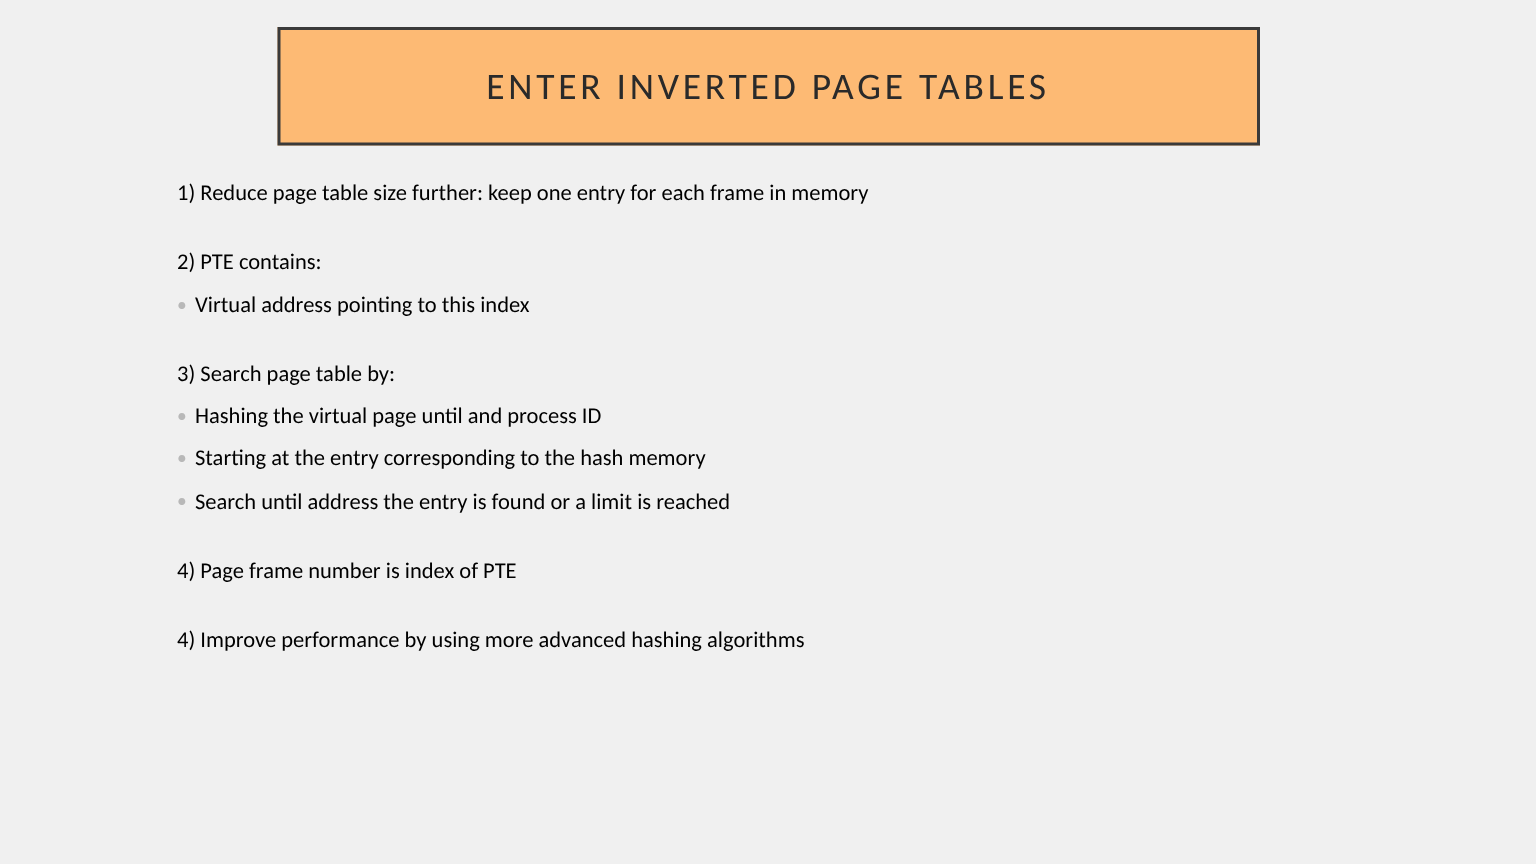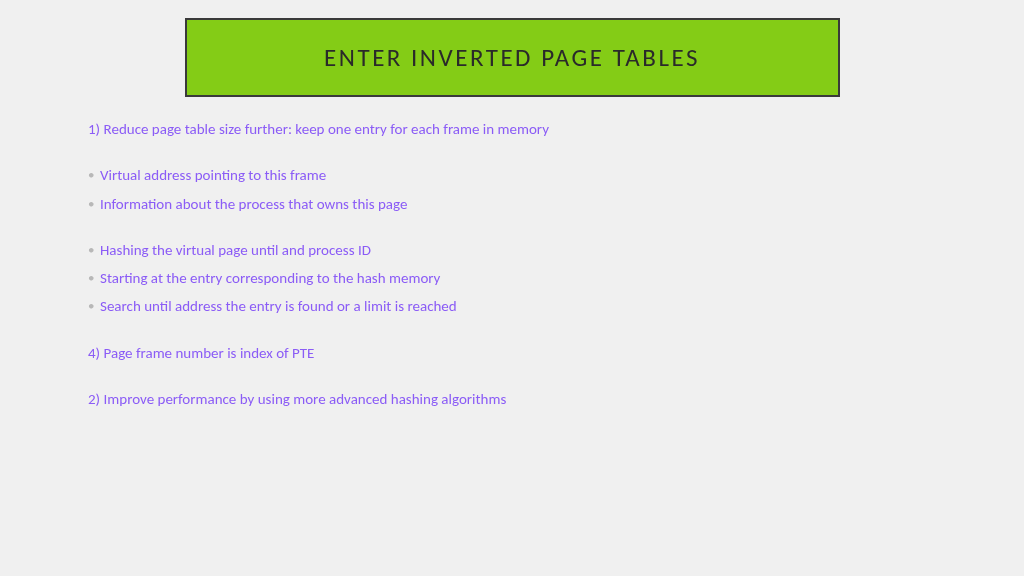--- a/index.html
+++ b/index.html
@@ -10,32 +10,32 @@
       font-family: "Gill Sans", "Gill Sans MT", Calibri, sans-serif;
       color: #333;
       overflow: hidden;
     }
     .title-box {
       margin: 18px auto 0;
       width: 655px;
       border: 2px solid #3a3a3a;
       padding: 22px 20px;
       text-align: center;
-      background: #84cc16;
+      background: #fdba74;
     }
     .title-box h1 {
       font-weight: 400;
       font-size: 25px;
       letter-spacing: 2.5px;
       color: #2a2a2a;
     }
     .content {
-      margin: 22px 0 0 88px;
+      margin: 22px 0 0 118px;
       font-size: 15px;
-      color: #8b5cf6;
+      color: #000000;
       line-height: 1.35;
     }
     .item {
       margin-bottom: 26px;
     }
     .item-heading {
       margin-bottom: 8px;
     }
     .sub {
       padding-left: 12px;
@@ -59,31 +59,32 @@
   <h1>ENTER INVERTED PAGE TABLES</h1>
 </div>
 
 <div class="content">
 
   <div class="item">
     <div class="item-heading">1) Reduce page table size further: keep one entry for each frame in memory</div>
   </div>
 
   <div class="item">
-    <div class="sub">Virtual address pointing to this frame</div>
-    <div class="sub">Information about the process that owns this page</div>
+    <div class="item-heading">2) PTE contains:</div>
+    <div class="sub">Virtual address pointing to this index</div>
   </div>
 
   <div class="item">
+    <div class="item-heading">3) Search page table by:</div>
     <div class="sub">Hashing the virtual page until and process ID</div>
     <div class="sub">Starting at the entry corresponding to the hash memory</div>
     <div class="sub">Search until address the entry is found or a limit is reached</div>
   </div>
 
   <div class="item">
     <div class="item-heading">4) Page frame number is index of PTE</div>
   </div>
 
   <div class="item">
-    <div class="item-heading">2) Improve performance by using more advanced hashing algorithms</div>
+    <div class="item-heading">4) Improve performance by using more advanced hashing algorithms</div>
   </div>
 
 </div>
 
 </body></html>

